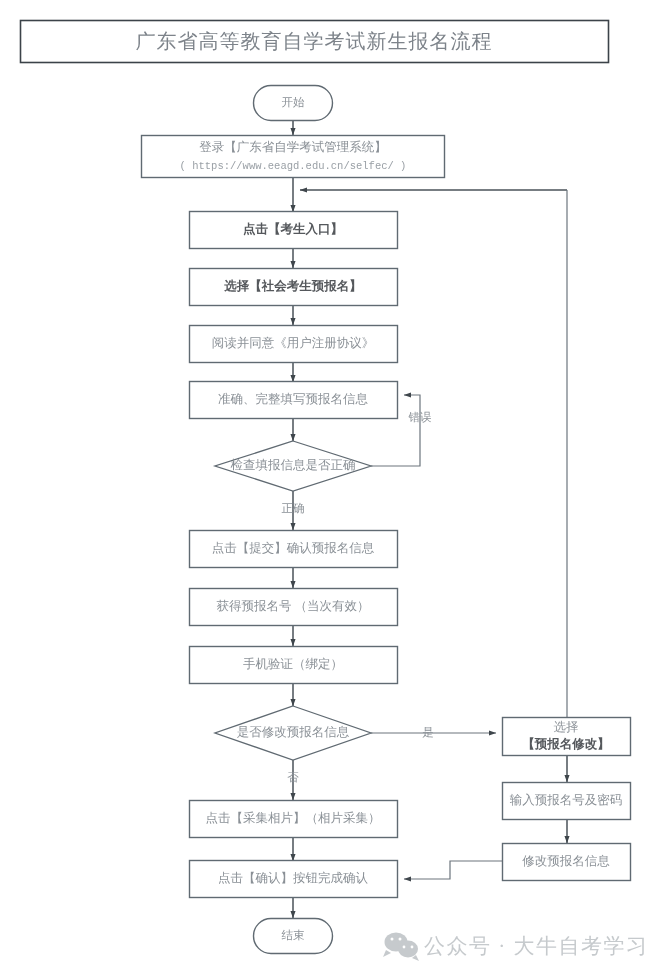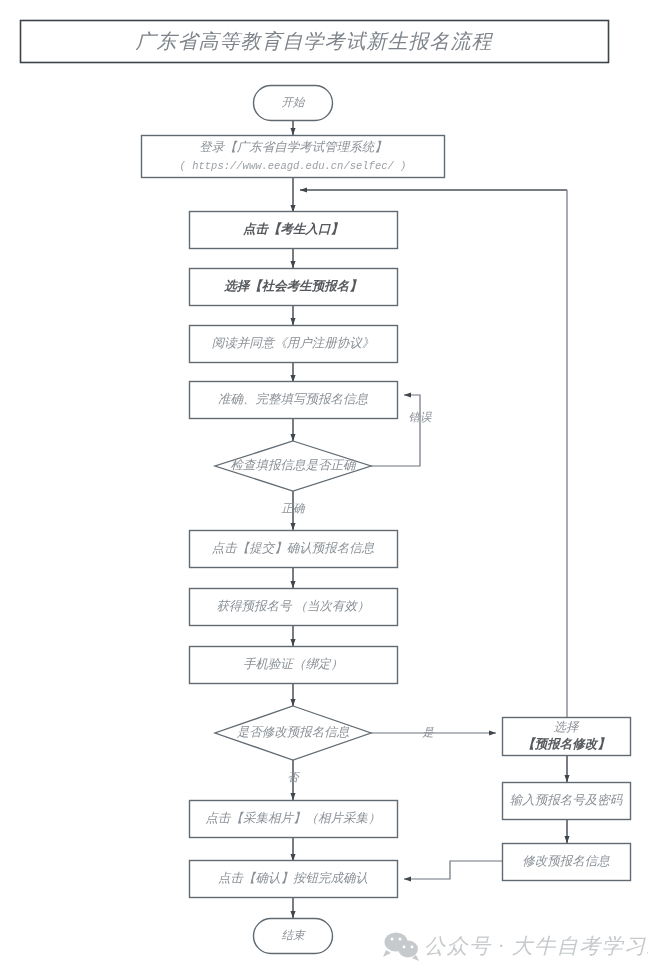--- a/index.html
+++ b/index.html
@@ -13,21 +13,20 @@
     position: relative;
     font-family: "Liberation Serif", "DejaVu Serif", serif;
     overflow: hidden;
   }
   #flow-root {
     position: absolute;
     left: 0;
     top: 0;
     width: 568px;
     height: 973px;
-    font-style: italic;
   }
   svg { display: block; }
   .box-shape {
     fill: #ffffff;
     stroke: #606a72;
     stroke-width: 1.4;
   }
   .title-shape {
     fill: #ffffff;
     stroke: #3c4349;

